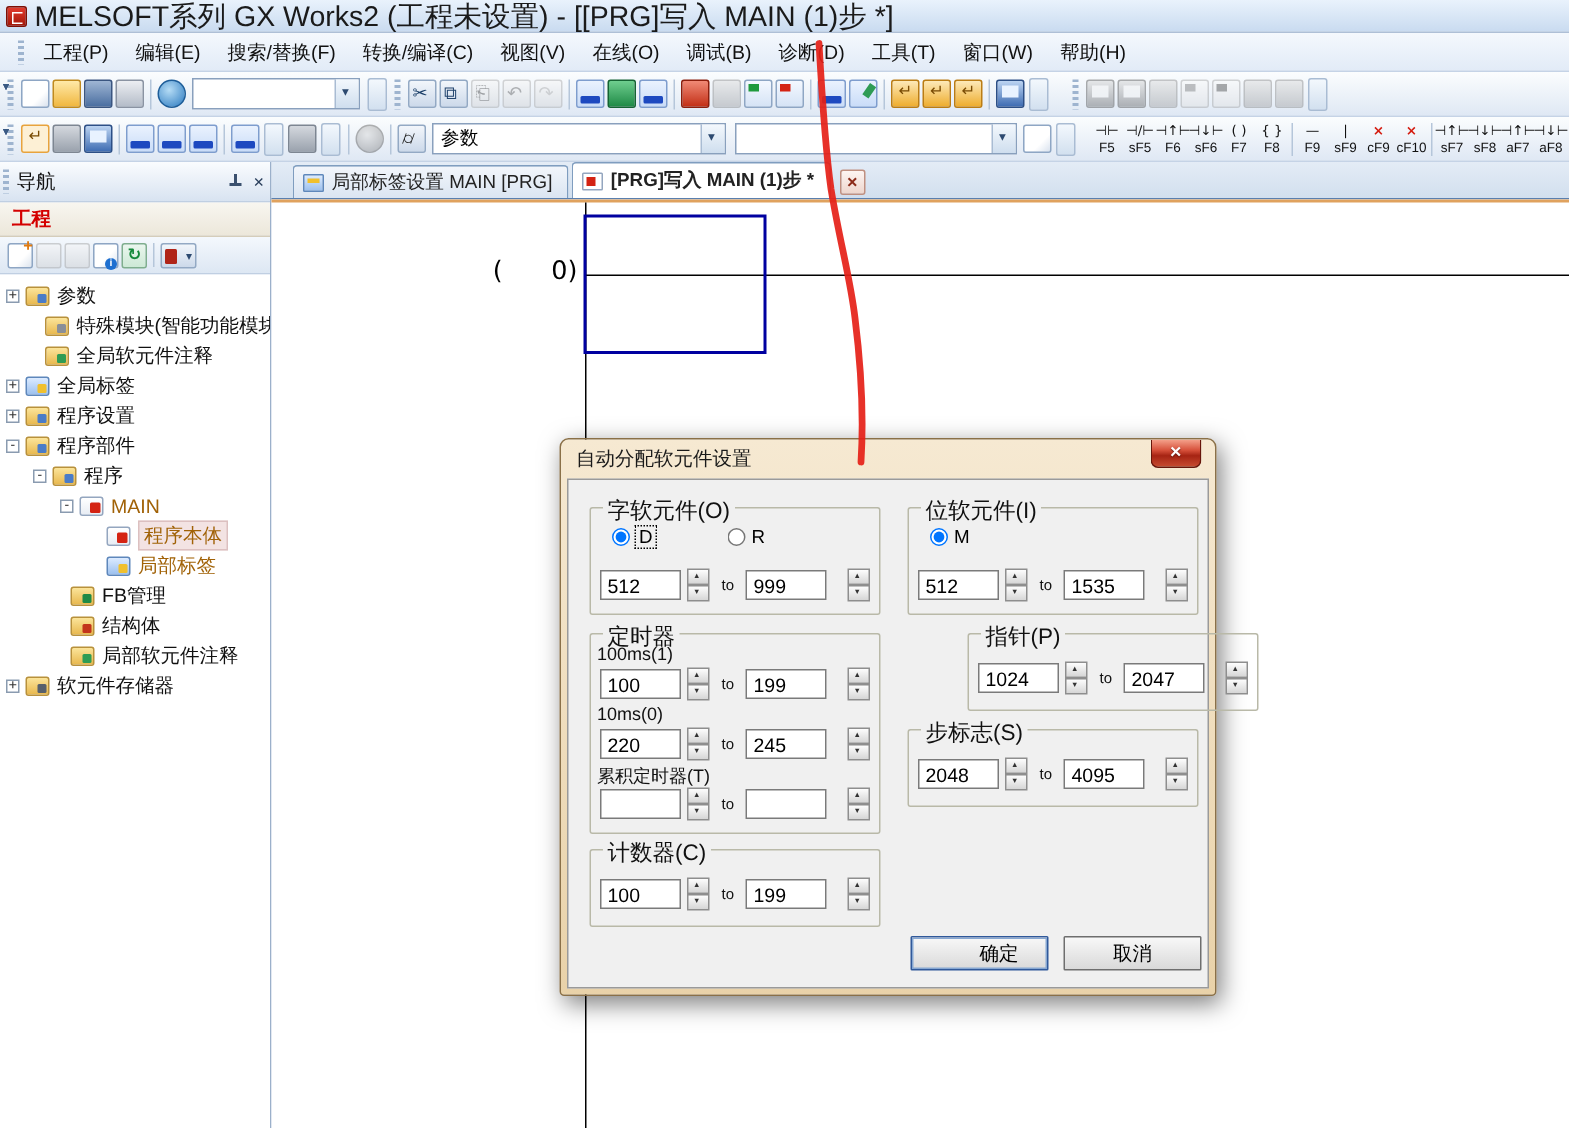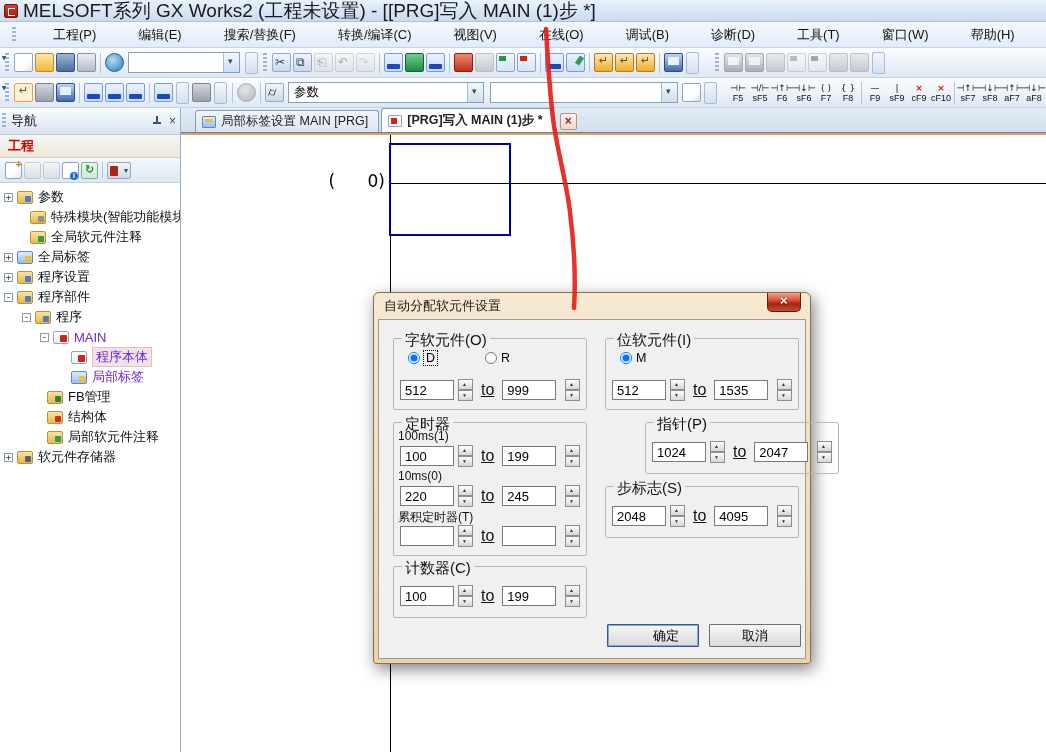--- a/index.html
+++ b/index.html
@@ -14,21 +14,21 @@
     border-bottom:1px solid #aebfd6;padding-left:4px;}
   .appicon{width:14px;height:14px;background:linear-gradient(#e23b2e,#a51708);
     border:1px solid #7e0f05;border-radius:2px;margin-right:5px;position:relative;}
   .appicon::after{content:"";position:absolute;left:3px;top:3px;width:6px;height:6px;
     border:1px solid #fff;border-right:none;}
   .titletext{font-size:19px;color:#1a1a1a;}
 
   
   .menubar{position:absolute;left:0;top:22px;right:0;height:26px;
     background:linear-gradient(#f4f8fd,#e2ebf7);display:flex;align-items:center;
-    padding-left:12px;border-bottom:1px solid #c5d3e6;gap:24px;}
+    padding-left:12px;border-bottom:1px solid #c5d3e6;}
   .menuitem{font-size:13px;color:#111;padding:3px 9px;cursor:default;}
   .mgrip{width:4px;height:16px;margin-right:4px;
     background:repeating-linear-gradient(#9eb4cf 0 2px,transparent 2px 4px);}
 
   
   .tbrow{position:absolute;left:0;right:0;height:30px;display:flex;align-items:center;
     background:linear-gradient(#fbfdfe,#dfe8f4);border-bottom:1px solid #c5d3e6;padding-left:2px;}
   .tb1{top:48px;} .tb2{top:78px;}
   .grip{width:4px;height:20px;margin:0 4px 0 3px;
     background:repeating-linear-gradient(#9eb4cf 0 2px,transparent 2px 4px);}
@@ -123,21 +123,21 @@
   .tg:empty{visibility:hidden;}
   .fico{width:16px;height:13px;border-radius:2px;margin-right:5px;flex:0 0 auto;position:relative;
     background:linear-gradient(#fbe49a,#e8b84e);border:1px solid #b8913c;}
   .fico::after{content:"";position:absolute;right:1px;bottom:1px;width:6px;height:6px;border-radius:1px;background:#4a7cc8;}
   .fi-mod::after{background:#8a8f98;} .fi-com::after{background:#2f9c55;}
   .fi-page{background:linear-gradient(#ffffff,#e8edf4);border:1px solid #94a6bf;}
   .fi-page::after{background:#d42313;width:7px;height:7px;}
   .fi-tbl{background:linear-gradient(#dcebff,#9cc0ee);border:1px solid #5e87bb;}
   .fi-tbl::after{background:#f0c02e;}
   .fi-fb::after{background:#1f8a46;} .fi-str::after{background:#c2341c;} .fi-mem::after{background:#57606c;}
-  .tred{color:#6d28d9;}
+  .tred{color:#a16207;}
   .tsel{background:#f3e3e3;border:1px solid #dcc0c0;padding:0 3px;}
 
   
   .tabbar{position:absolute;left:181px;top:108px;right:0;height:25px;
     background:linear-gradient(#e4ecf6,#d2dfee);border-bottom:1px solid #5a7fae;
     display:flex;align-items:flex-end;padding-left:14px;}
   .tab{height:22px;display:flex;align-items:center;padding:0 10px 0 6px;font-size:12.5px;
     border:1px solid #7f9dbf;border-bottom:none;border-radius:3px 3px 0 0;margin-right:2px;
     background:linear-gradient(#f2f6fb,#dbe5f2);color:#222;}
   .tab.on{background:#fff;font-weight:bold;height:24px;}
@@ -176,21 +176,21 @@
   .radios label{display:flex;align-items:center;gap:4px;}
   .radios input{margin:0;width:12px;height:12px;}
   .rfocus{outline:1px dotted #000;padding:0 2px;}
   .srow{position:absolute;left:6px;right:6px;display:flex;align-items:center;height:22px;}
   .srow input{width:54px;height:20px;border:1px solid #7a7a7a;font-size:13px;padding:0 0 0 4px;
     font-family:"Liberation Sans",sans-serif;background:#fff;color:#000;}
   .updown{width:15px;height:22px;display:flex;flex-direction:column;margin-left:4px;}
   .updown span{flex:1;border:1px solid #8e8e8e;background:linear-gradient(#fdfdfd,#d6d6d6);position:relative;}
   .updown .u::after{content:"▲";position:absolute;left:3px;top:1px;font-size:5px;color:#333;}
   .updown .dn::after{content:"▼";position:absolute;left:3px;top:1px;font-size:5px;color:#333;}
-  .tolab{font-size:16px;margin:0 8px;color:#111;text-decoration:underline;}
+  .tolab{font-size:10px;margin:0 8px;color:#111;}
   .sr2 .updown:last-child{margin-left:auto;}
   .sublab{position:absolute;left:4px;font-size:12px;color:#111;}
   .btn{position:absolute;width:92px;height:23px;background:linear-gradient(#f8f8f8,#d9d9d9);
     border:1px solid #6e6e6e;font-size:13px;text-align:center;line-height:21px;color:#000;border-radius:1px;}
   .btn.default{border:1px solid #30599a;box-shadow:0 0 0 1px #86a7d2 inset;}
 
   
   .anno{position:absolute;left:0;top:0;width:1046px;height:752px;z-index:99;pointer-events:none;}
 </style>
 </head>

